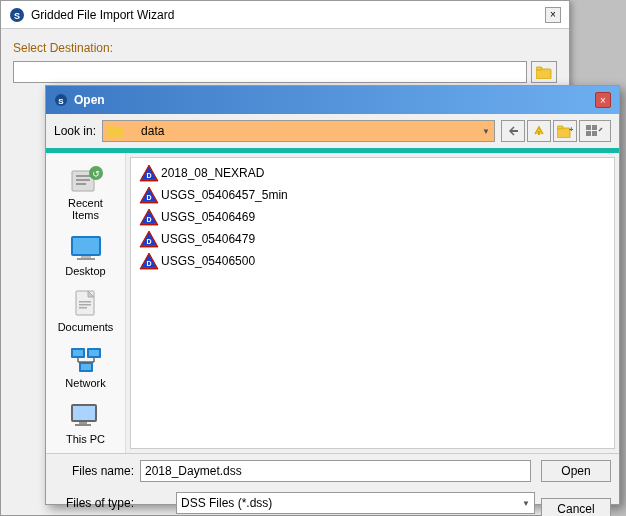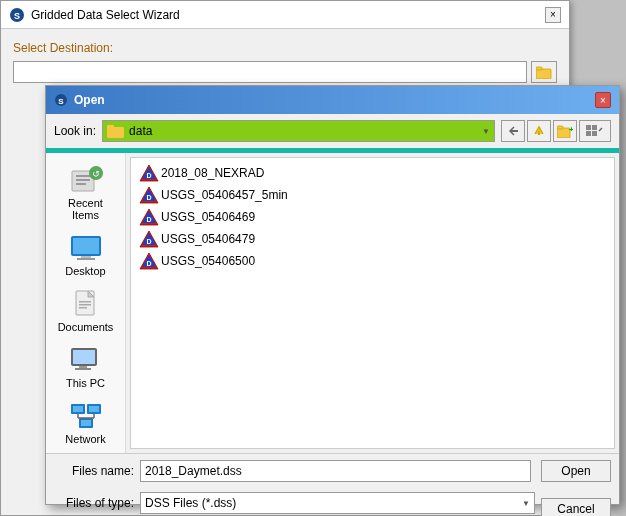--- a/index.html
+++ b/index.html
@@ -271,20 +271,21 @@
     .bottom-select {
       flex: 1;
       height: 22px;
       border: 1px solid #999;
       background: #fff;
       padding: 2px 4px;
       font-size: 12px;
       display: flex;
       align-items: center;
       justify-content: space-between;
+      margin-left: 36px;
     }
 
     .open-btn {
       width: 70px;
       height: 22px;
       background: #f0f0f0;
       border: 1px solid #999;
       font-size: 12px;
       cursor: pointer;
       display: flex;
@@ -315,21 +316,21 @@
 <body>
 
 <div class="bg-window">
   <div class="bg-titlebar">
     <div class="bg-titlebar-left">
 
       <svg width="16" height="16" viewBox="0 0 16 16">
         <circle cx="8" cy="8" r="7" fill="#1a4a8a"></circle>
         <text x="8" y="12" text-anchor="middle" font-size="9" fill="white" font-weight="bold">S</text>
       </svg>
-      <span>Gridded Data Select Wizard</span>
+      <span>Gridded File Import Wizard</span>
     </div>
     <div class="title-close-btn">×</div>
   </div>
   <div class="bg-content">
     <div class="bg-label">Select Destination:</div>
     <div class="bg-input-row">
       <input class="bg-input" type="text" style="">
       <div class="bg-browse-btn">
         <svg width="16" height="14" viewBox="0 0 16 14">
           <rect x="0" y="4" width="15" height="10" rx="1" fill="#f5c742" stroke="#c8a800" stroke-width="0.8"></rect>
@@ -348,21 +349,21 @@
         <circle cx="7" cy="7" r="6" fill="#1a4a8a"></circle>
         <text x="7" y="11" text-anchor="middle" font-size="8" fill="white" font-weight="bold">S</text>
       </svg>
       <span class="dialog-title">Open</span>
     </div>
     <div class="dialog-close-btn">×</div>
   </div>
 
   <div class="lookin-row">
     <span class="lookin-label">Look in:</span>
-    <div class="lookin-select" style="flex:1; height:22px; border:1px solid #999; background:#84cc16; display:flex; align-items:center; gap:4px; padding:0 4px;">
+    <div class="lookin-select" style="flex:1; height:22px; border:1px solid #999; background:#fdba74; display:flex; align-items:center; gap:16px; padding:0 4px;">
       <svg width="18" height="14" viewBox="0 0 18 14">
         <rect x="0" y="3" width="17" height="11" rx="1" fill="#f5c742"></rect>
         <rect x="0" y="1" width="7" height="4" rx="1" fill="#f5c742"></rect>
       </svg>
       <span style="flex:1; font-size:12px;">data</span>
       <span style="font-size:8px; color:#555;">▼</span>
     </div>
     <div class="lookin-toolbar">
       <div class="toolbar-btn">
         <svg width="14" height="14" viewBox="0 0 14 14">
@@ -429,51 +430,51 @@
         <div class="sidebar-icon">
           <svg width="30" height="30" viewBox="0 0 30 30">
             <rect x="5" y="2" width="18" height="24" rx="1" fill="#eee" stroke="#aaa" stroke-width="1"></rect>
             <path d="M17 2 L23 8 L17 8 Z" fill="#ccc" stroke="#aaa" stroke-width="1"></path>
             <rect x="8" y="12" width="12" height="1.5" fill="#aaa"></rect>
             <rect x="8" y="15" width="12" height="1.5" fill="#aaa"></rect>
             <rect x="8" y="18" width="8" height="1.5" fill="#aaa"></rect>
           </svg>
         </div>
         <span class="sidebar-label">Documents</span>
-      </div>
-
-      <div class="sidebar-item">
-        <div class="sidebar-icon">
-          <svg width="36" height="28" viewBox="0 0 36 28">
-            <rect x="3" y="2" width="26" height="18" rx="2" fill="#666"></rect>
-            <rect x="5" y="4" width="22" height="14" fill="#aad4ff"></rect>
-            <rect x="11" y="20" width="8" height="3" fill="#999"></rect>
-            <rect x="7" y="22" width="16" height="2" fill="#888"></rect>
-          </svg>
-        </div>
-        <span class="sidebar-label">This PC</span>
       </div>
 
       <div class="sidebar-item">
         <div class="sidebar-icon">
           <svg width="36" height="28" viewBox="0 0 36 28">
             <rect x="3" y="2" width="14" height="10" rx="1" fill="#1a7acc"></rect>
             <rect x="5" y="4" width="10" height="6" fill="#5ab4f0"></rect>
             <rect x="19" y="2" width="14" height="10" rx="1" fill="#1a7acc"></rect>
             <rect x="21" y="4" width="10" height="6" fill="#5ab4f0"></rect>
             <rect x="11" y="16" width="14" height="10" rx="1" fill="#1a7acc"></rect>
             <rect x="13" y="18" width="10" height="6" fill="#5ab4f0"></rect>
             <line x1="10" y1="12" x2="10" y2="16" stroke="#666" stroke-width="1.5"></line>
             <line x1="26" y1="12" x2="26" y2="16" stroke="#666" stroke-width="1.5"></line>
             <line x1="10" y1="16" x2="26" y2="16" stroke="#666" stroke-width="1.5"></line>
             <line x1="18" y1="16" x2="18" y2="16" stroke="#666" stroke-width="1.5"></line>
           </svg>
         </div>
         <span class="sidebar-label">Network</span>
       </div>
+
+      <div class="sidebar-item">
+        <div class="sidebar-icon">
+          <svg width="36" height="28" viewBox="0 0 36 28">
+            <rect x="3" y="2" width="26" height="18" rx="2" fill="#666"></rect>
+            <rect x="5" y="4" width="22" height="14" fill="#aad4ff"></rect>
+            <rect x="11" y="20" width="8" height="3" fill="#999"></rect>
+            <rect x="7" y="22" width="16" height="2" fill="#888"></rect>
+          </svg>
+        </div>
+        <span class="sidebar-label">This PC</span>
+      </div>
     </div>
 
     <div class="file-list">
 
       <div class="file-item">
         <svg width="20" height="18" viewBox="0 0 20 18">
           <polygon points="10,1 19,17 1,17" fill="#cc2200" stroke="#990000" stroke-width="0.8"></polygon>
           <polygon points="10,3 17,15 3,15" fill="#1a3fcc" stroke="none"></polygon>
           <text x="10" y="14" text-anchor="middle" font-size="7" fill="white" font-weight="bold">D</text>
         </svg>

